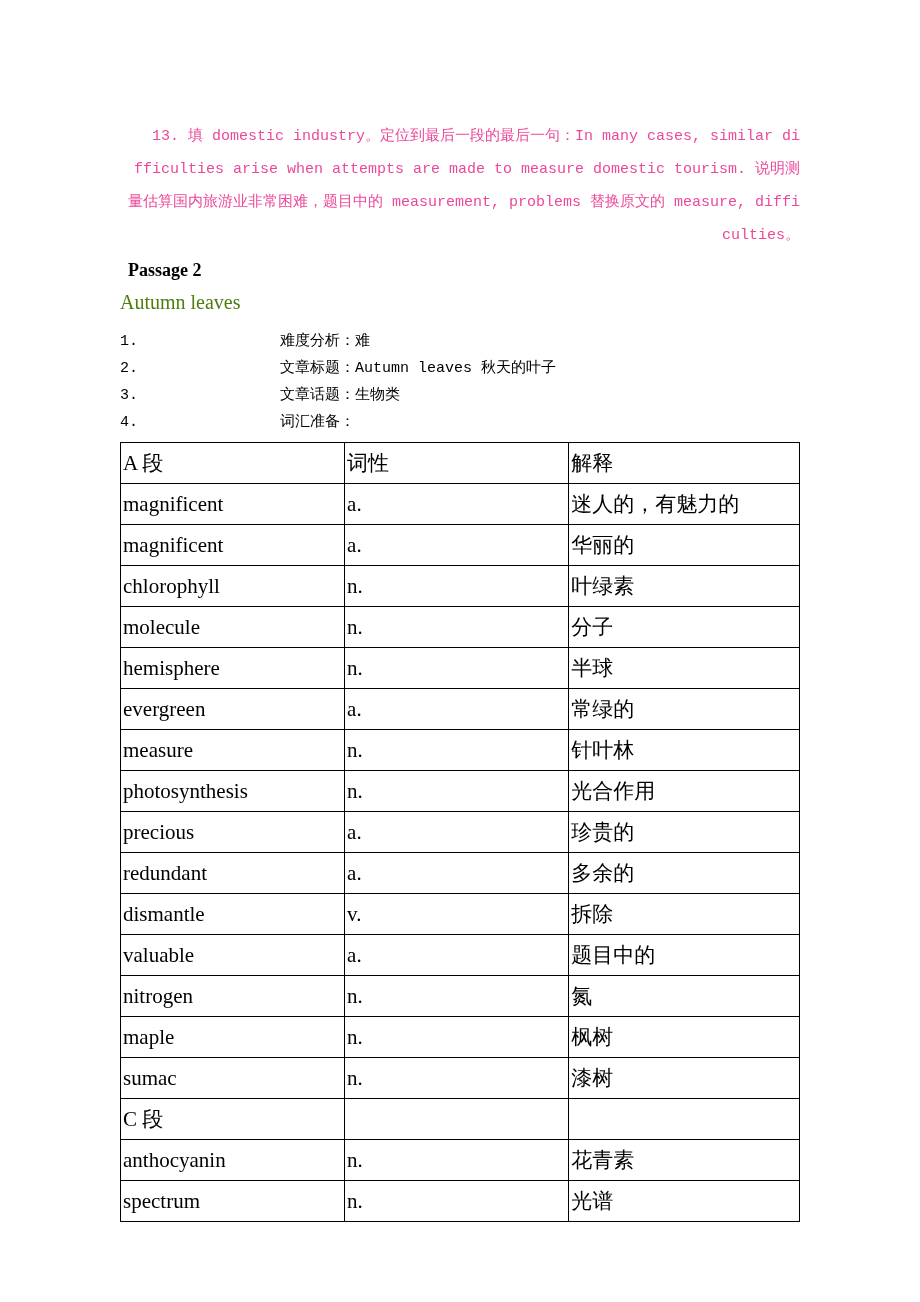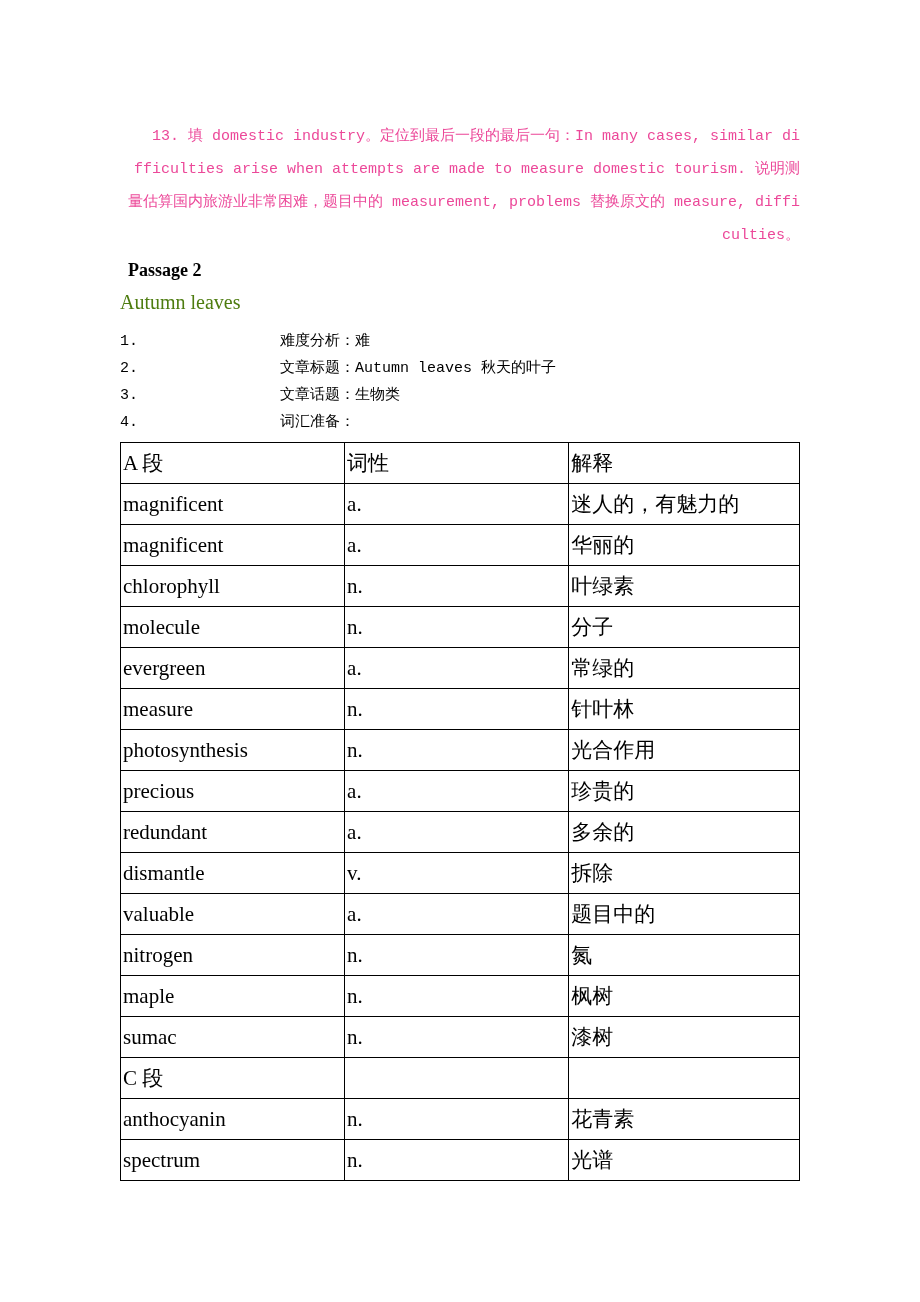--- a/index.html
+++ b/index.html
@@ -125,20 +125,25 @@
           <td>chlorophyll</td>
           <td>n.</td>
           <td>叶绿素</td>
         </tr>
         <tr>
           <td>molecule</td>
           <td>n.</td>
           <td>分子</td>
         </tr>
         <tr>
+          <td>hemisphere</td>
+          <td>n.</td>
+          <td>半球</td>
+        </tr>
+        <tr>
           <td>evergreen</td>
           <td>a.</td>
           <td>常绿的</td>
         </tr>
         <tr>
           <td>measure</td>
           <td>n.</td>
           <td>针叶林</td>
         </tr>
         <tr>

